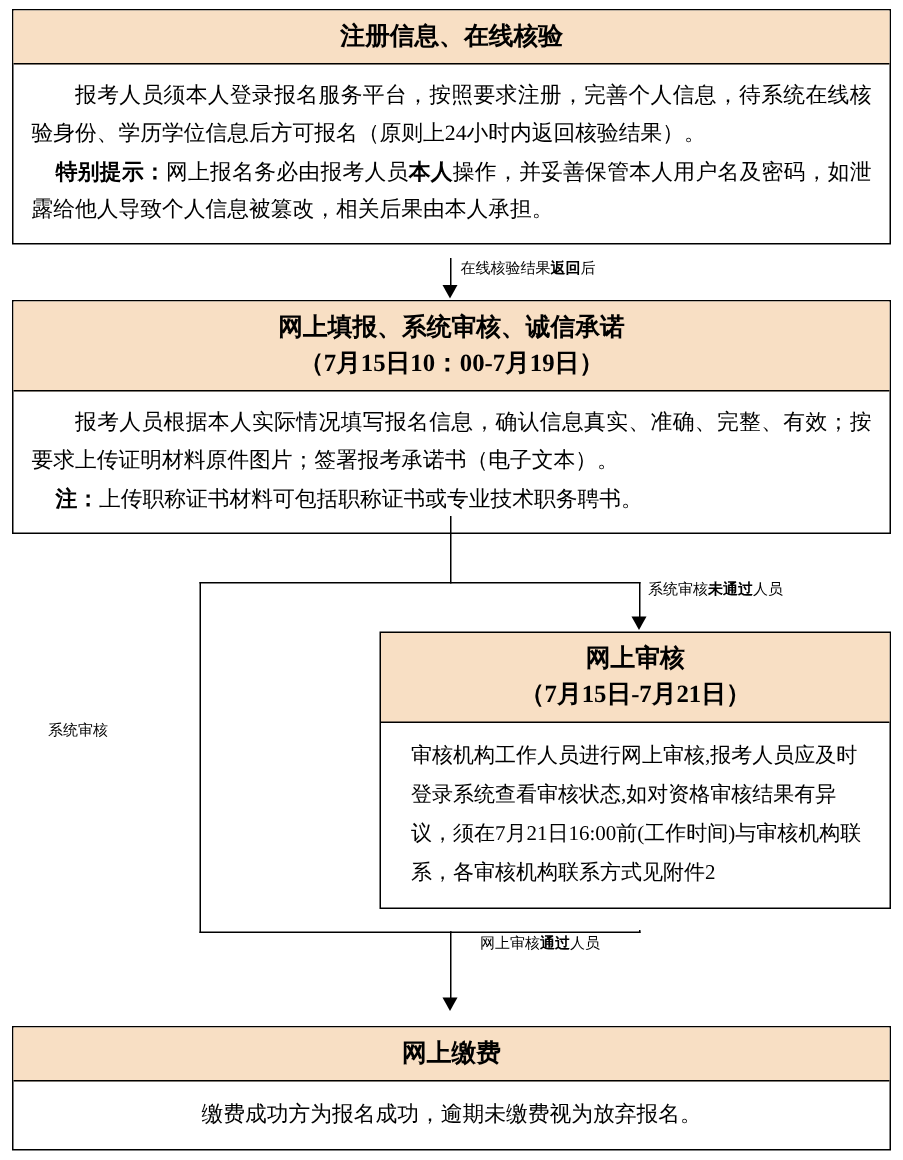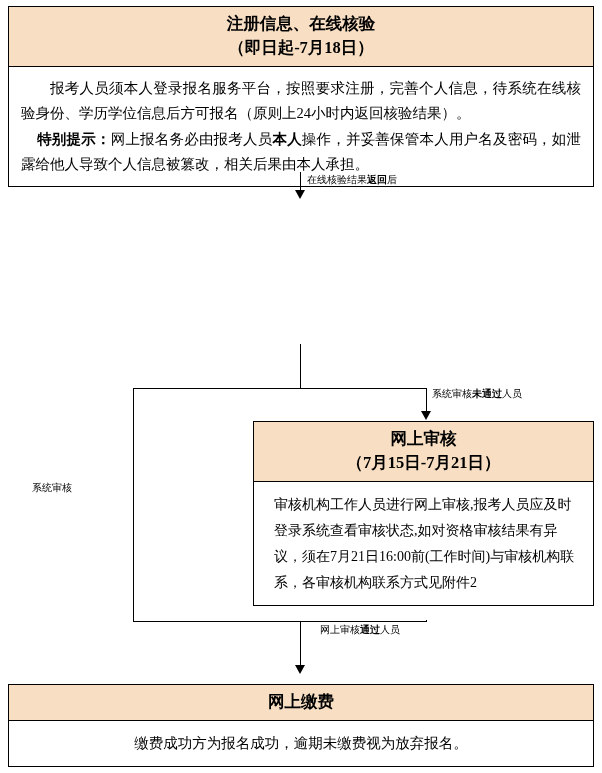--- a/index.html
+++ b/index.html
@@ -91,32 +91,41 @@
   .edge-label.two-line { white-space: normal; text-align: left; }
 </style>
 </head>
 <body>
 
 <div class="stage">
 
   <div class="box" id="box-register">
     <div class="box-head">
       <span>注册信息、在线核验</span>
-      <span class="l2">（即日起-7月18日）</span>
     </div>
     <div class="box-body">
       <div class="indent">报考人员须本人登录报名服务平台，按照要求注册，完善个人信息，待系统在线核验身份、学历学位信息后方可报名（原则上24小时内返回核验结果）。</div>
       <div><span style="display:inline-block;width:1.1em;"></span><b>特别提示：</b><span>网上报名务必由报考人员</span><b>本人</b><span>操作，并妥善保管本人用户名及密码，如泄露给他人导致个人信息被篡改，相关后果由本人承担。</span></div>
     </div>
   </div>
 
   <div class="vline" style="left:300px; top:172px; height:20px;"></div>
   <div class="arrow-down" style="left:295px; top:190px;"></div>
   <div class="edge-label" style="left:307px; top:172px;"><span>在线核验结果</span><b>返回</b><span>后</span></div>
 
+  <div class="box" id="box-online-fill">
+    <div class="box-head">
+      <span>网上填报、系统审核、诚信承诺</span>
+      <span class="l2">（7月15日10：00-7月19日）</span>
+    </div>
+    <div class="box-body">
+      <div class="indent">报考人员根据本人实际情况填写报名信息，确认信息真实、准确、完整、有效；按要求上传证明材料原件图片；签署报考承诺书（电子文本）。</div>
+      <div><span style="display:inline-block;width:1.1em;"></span><b>注：</b><span>上传职称证书材料可包括职称证书或专业技术职务聘书。</span></div>
+    </div>
+  </div>
 
   <div class="vline" style="left:300px; top:344px; height:45px;"></div>
   <div class="hline" style="left:133px; top:388px; width:294px;"></div>
 
   <div class="vline" style="left:426px; top:388px; height:24px;"></div>
   <div class="arrow-down" style="left:421px; top:411px;"></div>
   <div class="edge-label" style="left:432px; top:386px;"><span>系统审核</span><b>未通过</b><span>人员</span></div>
 
   <div class="vline" style="left:133px; top:388px; height:234px;"></div>
   <div class="hline" style="left:133px; top:621px; width:168px;"></div>

